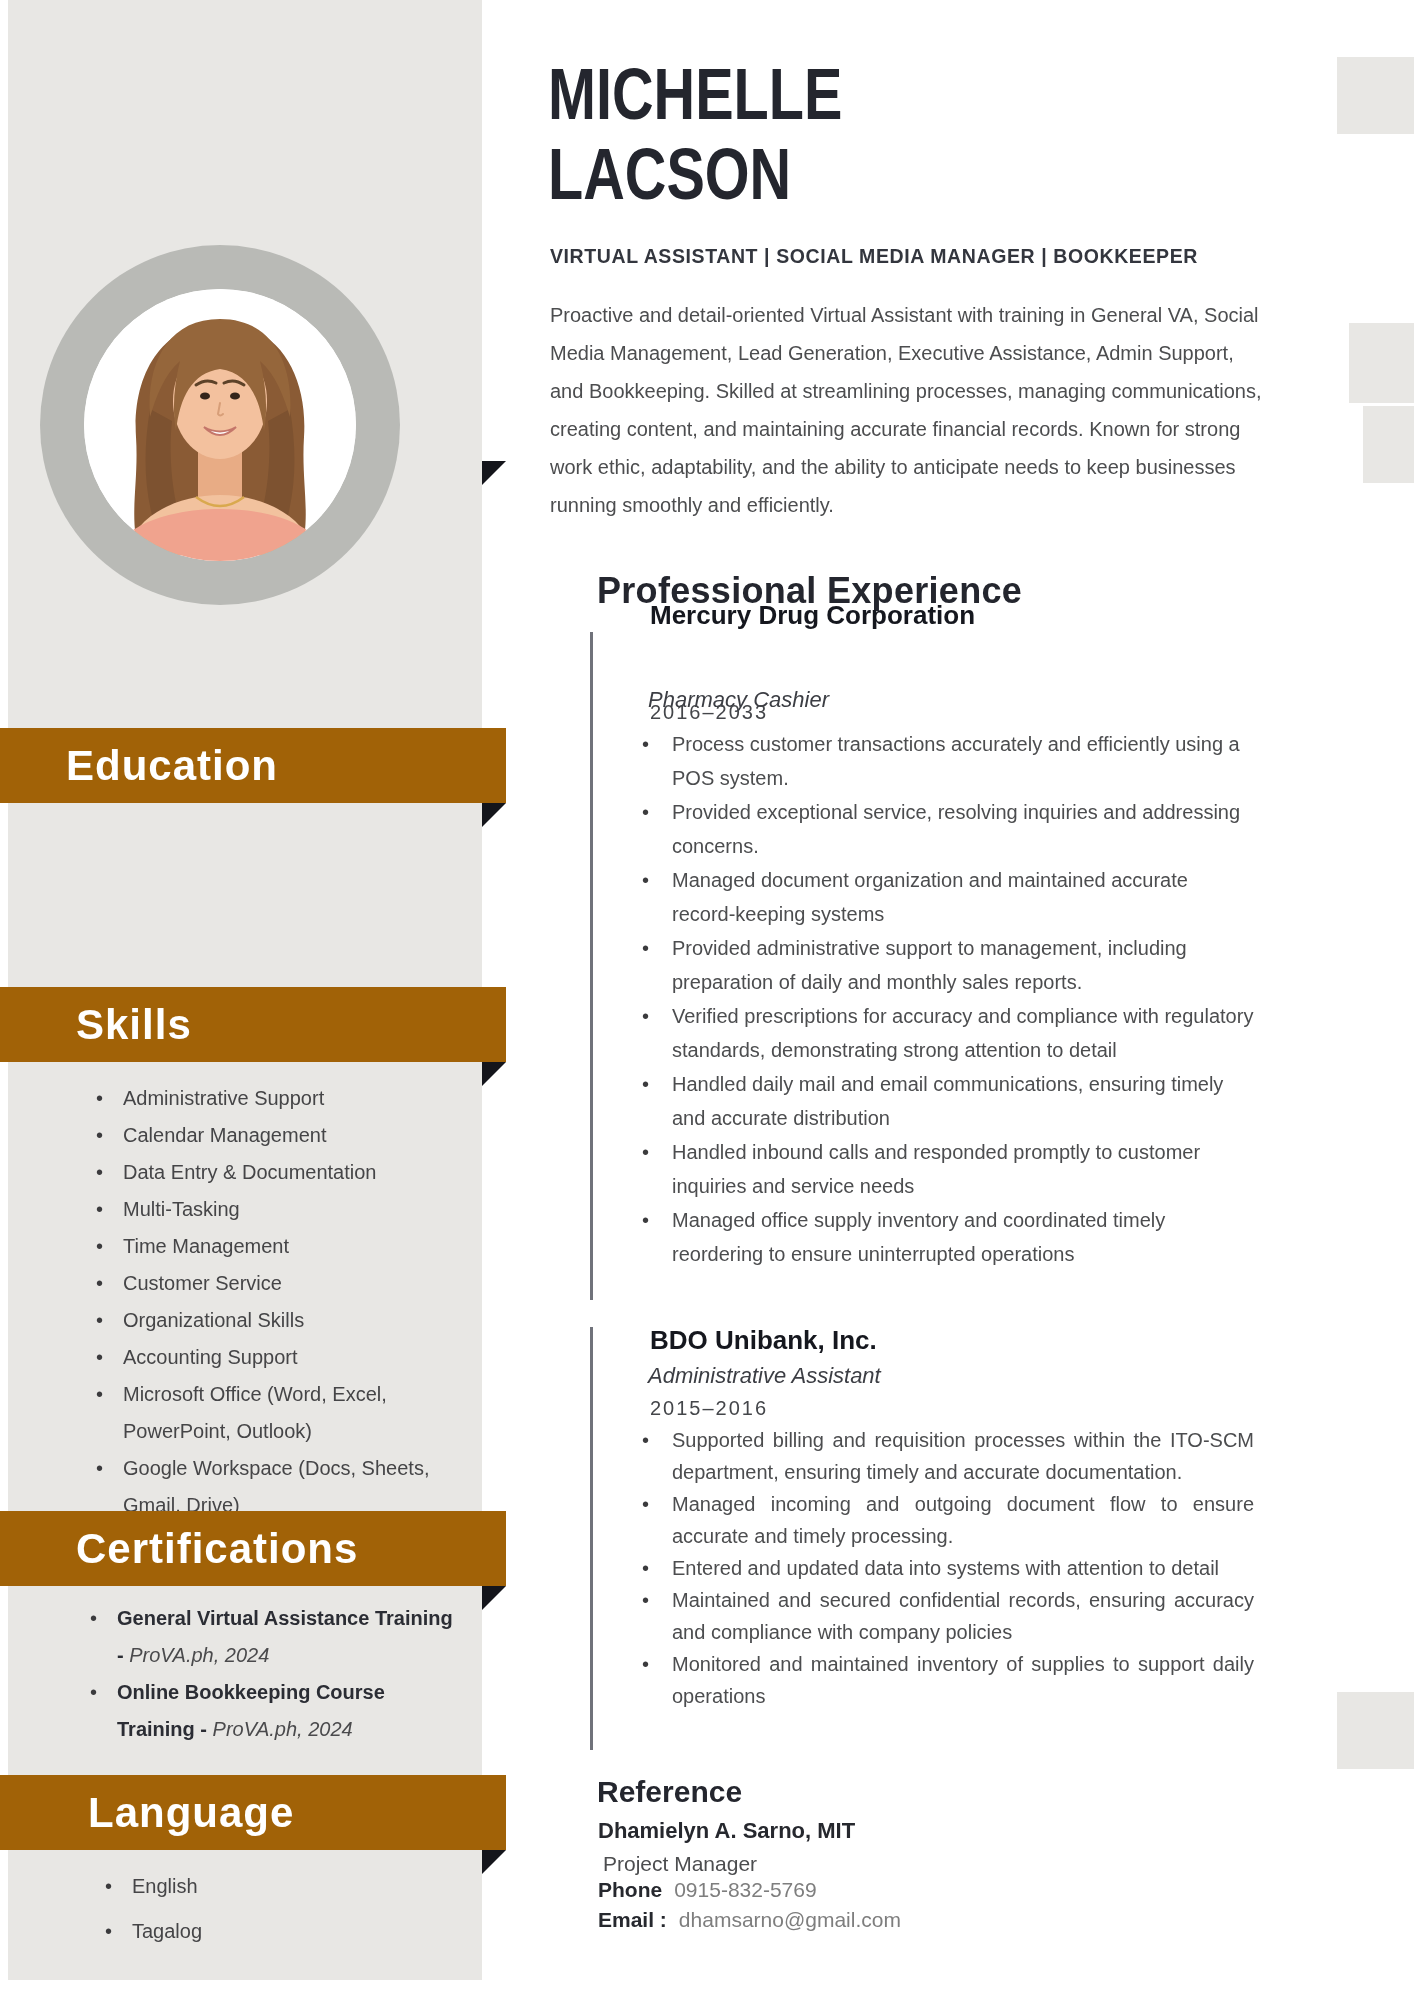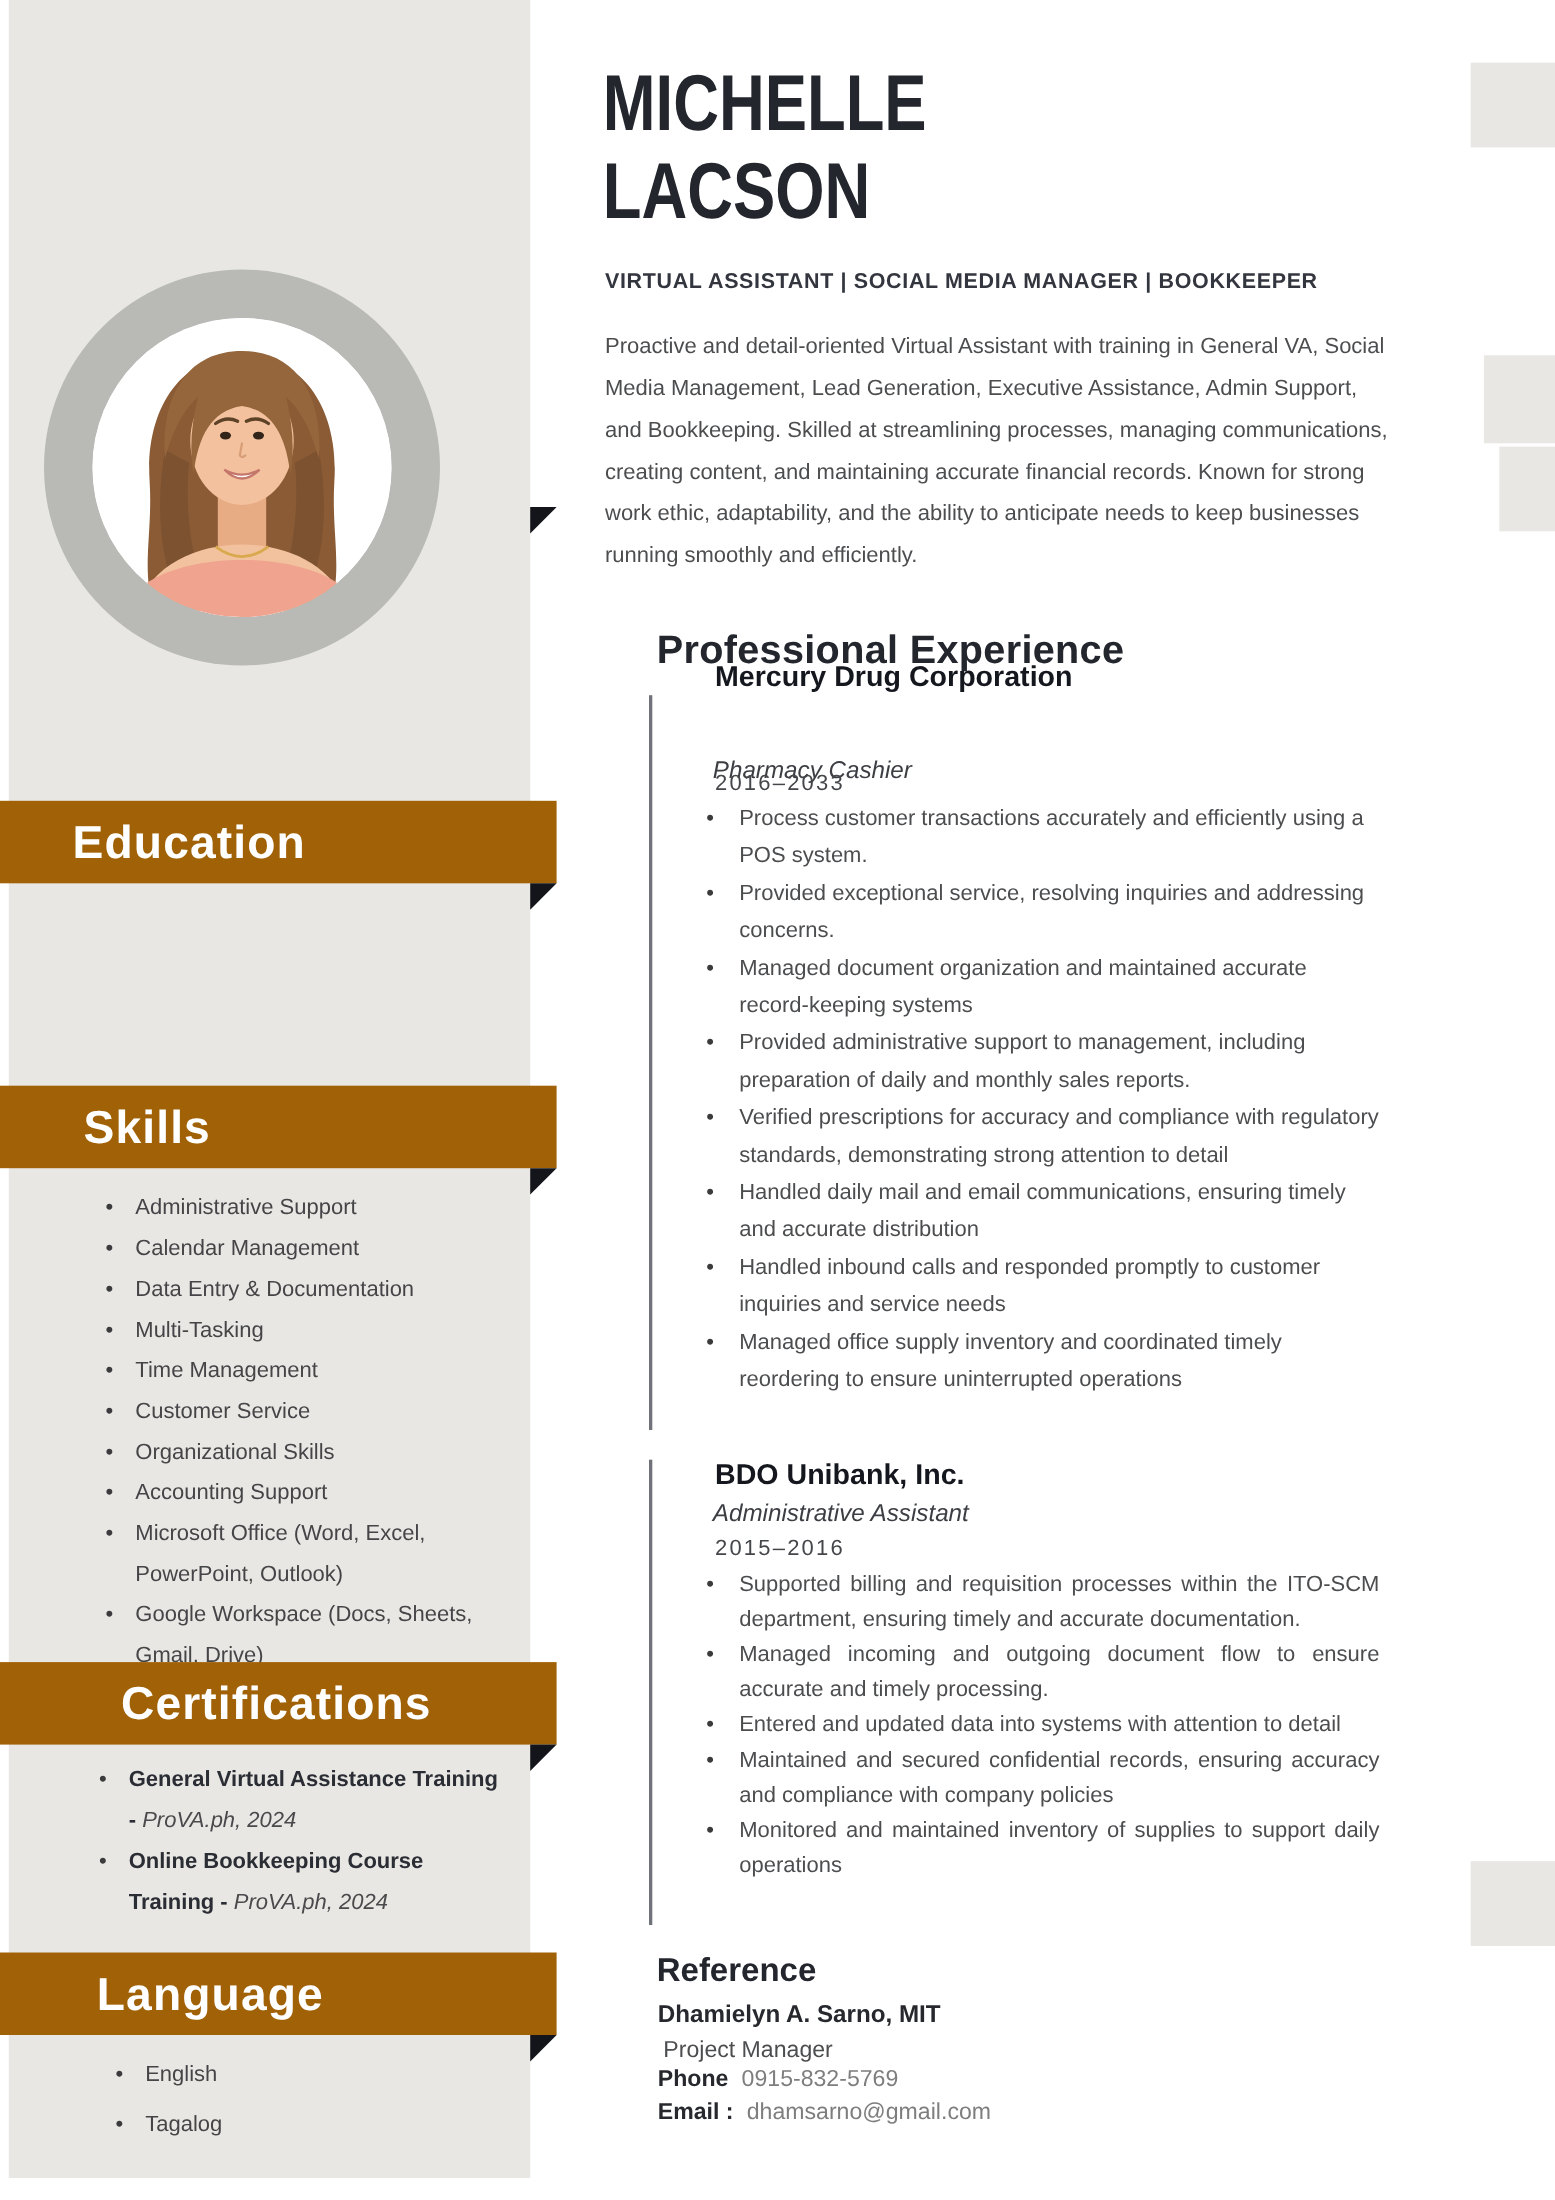--- a/index.html
+++ b/index.html
@@ -15,21 +15,21 @@
 
   .fold { position:absolute; width:0; height:0; border-top:24px solid #14151b; border-right:24px solid transparent; }
   .fold-photo { left:482px; top:461px; }
 
   .ribbon { position:absolute; left:0; width:506px; height:75px; background:#a16207; color:#ffffff;
             font-size:42px; font-weight:700; line-height:75px; letter-spacing:1px; }
   .ribbon::after { content:""; position:absolute; left:482px; top:75px; width:0; height:0;
                    border-top:24px solid #14151b; border-right:24px solid transparent; }
   .ribbon-education { top:728px; padding-left:66px; }
   .ribbon-skills { top:987px; padding-left:76px; }
-  .ribbon-certifications { top:1511px; padding-left:110px; }
+  .ribbon-certifications { top:1511px; padding-left:76px; }
   .ribbon-language { top:1775px; padding-left:88px; }
 
   .edu-block { position:absolute; left:8px; top:822px; width:474px; text-align:center; color:#2b2d34; }
   .edu-school { font-size:24px; font-weight:700; line-height:37px; letter-spacing:0.2px; }
   .edu-degree { font-size:23px; font-weight:700; line-height:37px; }
   .edu-major  { font-size:23px; font-weight:400; line-height:37px; color:#4a4a4c; }
   .edu-years  { font-size:23px; font-weight:400; line-height:37px; color:#4a4a4c; letter-spacing:2px; }
 
   ul.side-list { position:absolute; list-style:none; }
   ul.side-list li { position:relative; padding-left:29px; font-size:20px; line-height:37px; color:#454547; }

